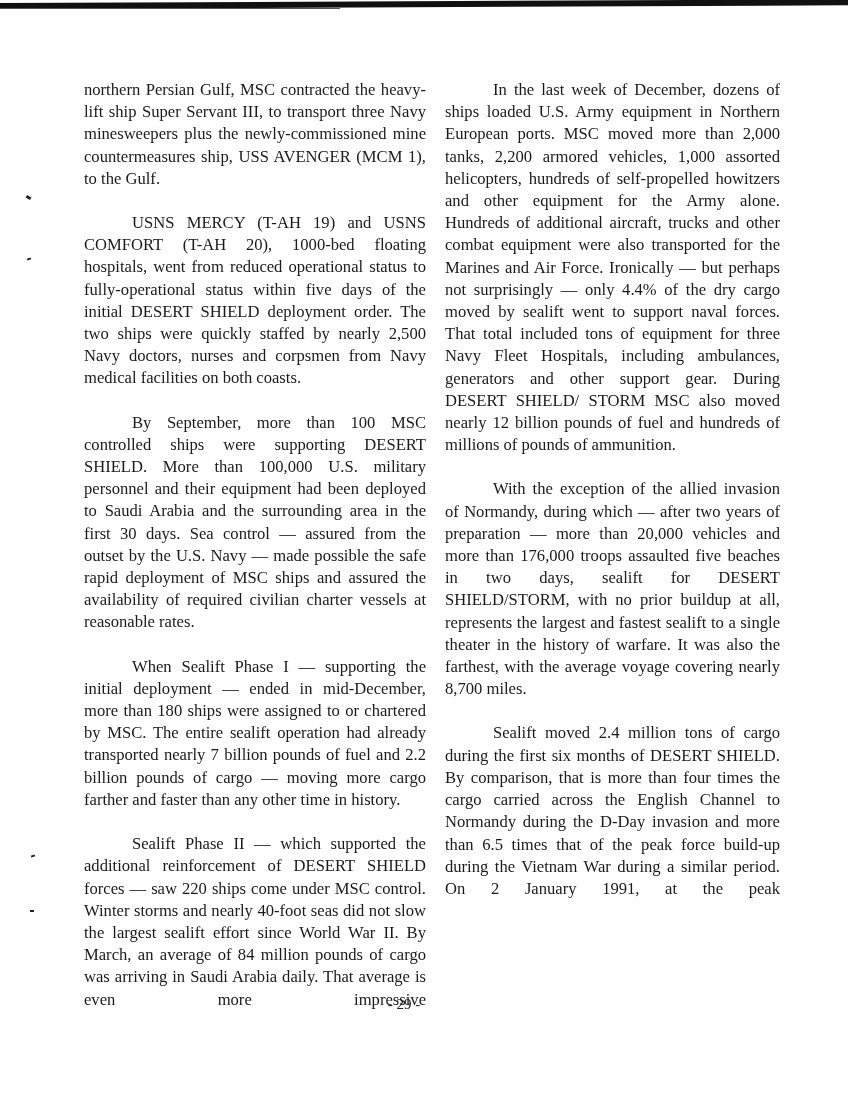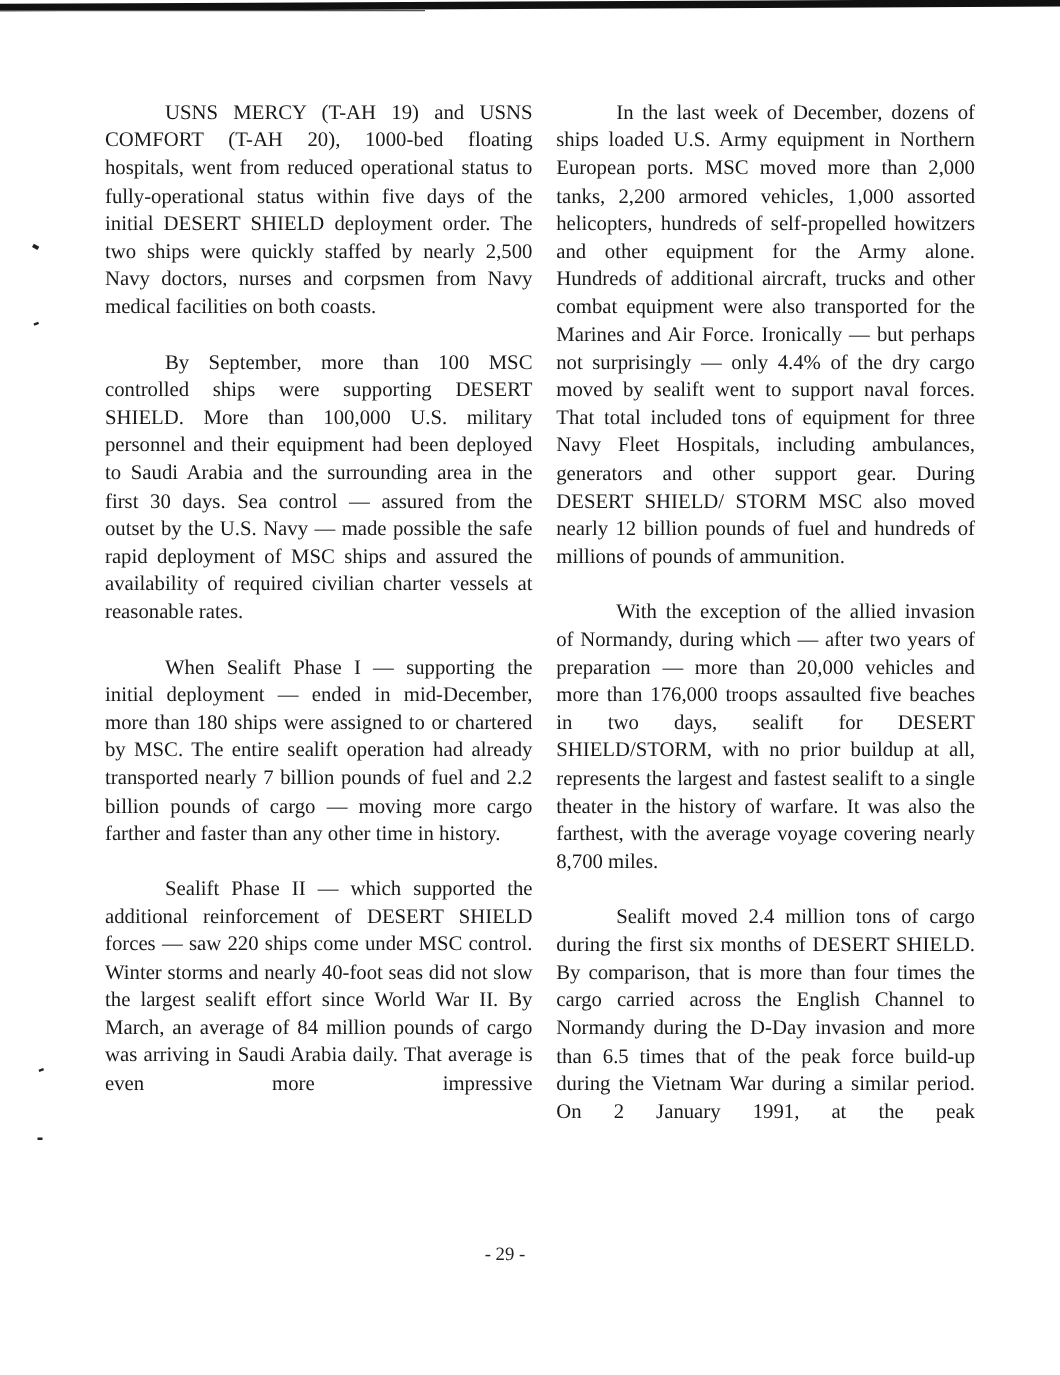--- a/index.html
+++ b/index.html
@@ -73,20 +73,21 @@
 
 <div class="top-rule"></div>
 <div class="top-rule-thin"></div>
 
 <div class="speck" style="left:26px;top:196px;width:5px;height:3px;transform:rotate(30deg);"></div>
 <div class="speck" style="left:27px;top:258px;width:4px;height:2px;transform:rotate(-20deg);"></div>
 <div class="speck" style="left:31px;top:855px;width:4px;height:2px;transform:rotate(-20deg);"></div>
 <div class="speck" style="left:30px;top:910px;width:4px;height:2px;"></div>
 
 <div class="column col-left">
+  <p class="para">northern Persian Gulf, MSC contracted the heavy-lift ship Super Servant III, to transport three Navy minesweepers plus the newly-commissioned mine countermeasures ship, USS AVENGER (MCM 1), to the Gulf.</p>
   <p class="para indent">USNS MERCY (T-AH 19) and USNS COMFORT (T-AH 20), 1000-bed floating hospitals, went from reduced operational status to fully-operational status within five days of the initial DESERT SHIELD deployment order.  The two ships were quickly staffed by nearly 2,500 Navy doctors, nurses and corpsmen from Navy medical facilities on both coasts.</p>
   <p class="para indent">By September, more than 100 MSC controlled ships were supporting DESERT SHIELD.  More than 100,000 U.S. military personnel and their equipment had been deployed to Saudi Arabia and the surrounding area in the first 30 days.  Sea control — assured from the outset by the U.S. Navy — made possible the safe rapid deployment of MSC ships and assured the availability of required civilian charter vessels at reasonable rates.</p>
   <p class="para indent">When Sealift Phase I — supporting the initial deployment — ended in mid-December, more than 180 ships were assigned to or chartered by MSC.  The entire sealift operation had already transported nearly 7 billion pounds of fuel and 2.2 billion pounds of cargo — moving more cargo farther and faster than any other time in history.</p>
   <p class="para indent last-line-justify">Sealift Phase II — which supported the additional reinforcement of DESERT SHIELD forces — saw 220 ships come under MSC control. Winter storms and nearly 40-foot seas did not slow the largest sealift effort since World War II.  By March, an average of 84 million pounds of cargo was arriving in Saudi Arabia daily.  That average is even more impressive</p>
 </div>
 
 <div class="column col-right">
   <p class="para indent">In the last week of December, dozens of ships loaded U.S. Army equipment in Northern European ports.  MSC moved more than 2,000 tanks, 2,200 armored vehicles, 1,000 assorted helicopters, hundreds of self-propelled howitzers and other equipment for the Army alone.  Hundreds of additional aircraft, trucks and other combat equipment were also transported for the Marines and Air Force.  Ironically — but perhaps not surprisingly — only 4.4% of the dry cargo moved by sealift went to support naval forces.  That total included tons of equipment for three Navy Fleet Hospitals, including ambulances, generators and other support gear.   During DESERT SHIELD/ STORM MSC also moved nearly 12 billion pounds of fuel and hundreds of millions of pounds of ammunition.</p>
   <p class="para indent">With the exception of the allied invasion of Normandy, during which — after two years of preparation — more than 20,000 vehicles and more than 176,000 troops assaulted five beaches in two days, sealift for DESERT SHIELD/STORM, with no prior buildup at all, represents the largest and fastest sealift to a single theater in the history of warfare.  It was also the farthest, with the average voyage covering nearly 8,700 miles.</p>
   <p class="para indent last-line-justify">Sealift moved 2.4 million tons of cargo during the first six months of DESERT SHIELD.  By comparison, that is more than four times the cargo carried across the English Channel to Normandy during the D-Day invasion and more than 6.5 times that of the peak force build-up during the Vietnam War during a similar period.  On 2 January 1991, at the peak</p>

